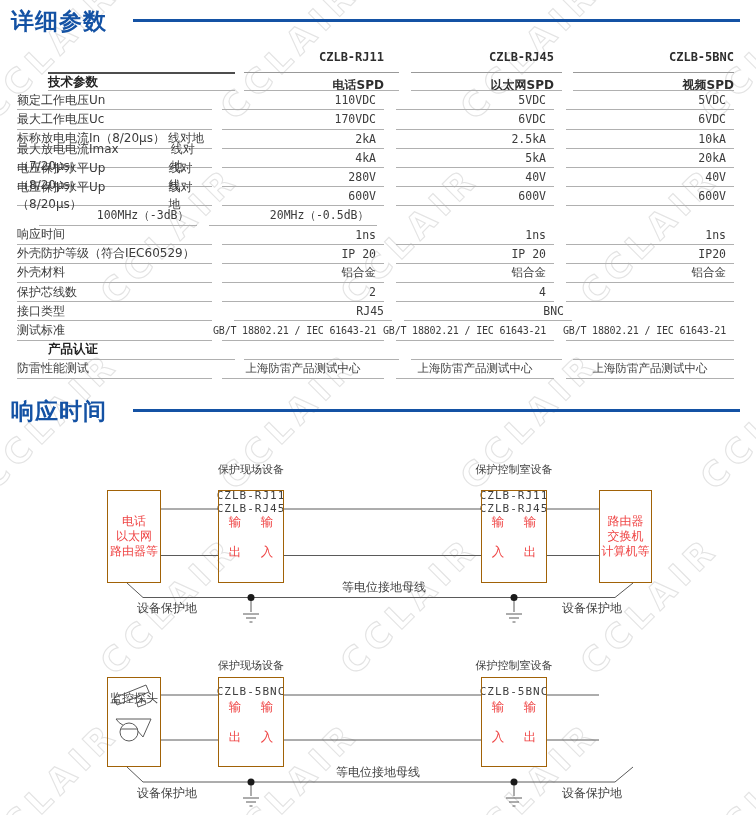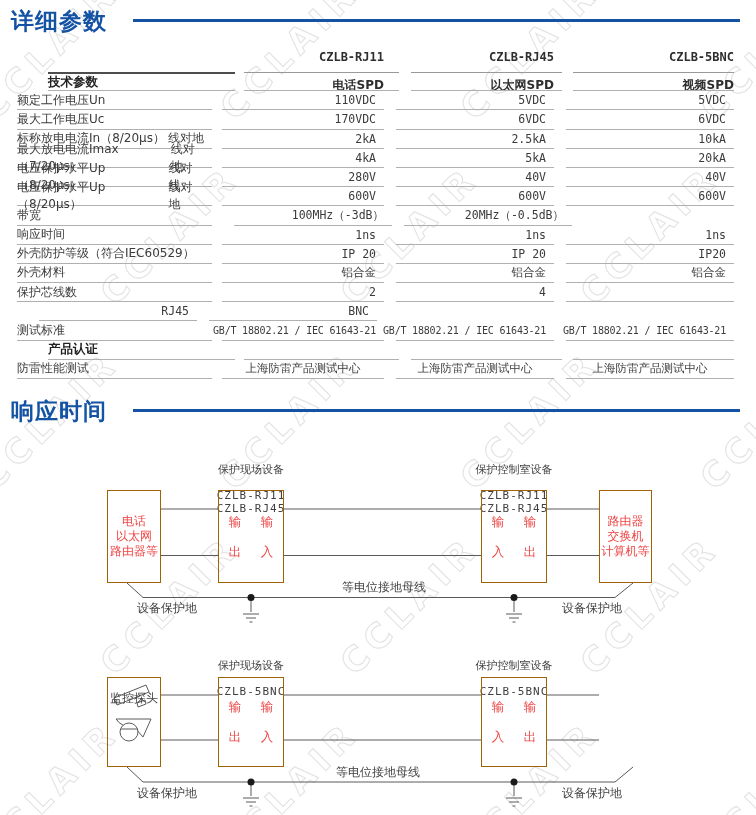--- a/index.html
+++ b/index.html
@@ -167,23 +167,20 @@
             <span class="cond">线对地</span>
           </div>
           <div class="gapA"></div>
           <div class="cell c-val w0">600V</div>
           <div class="gapB"></div>
           <div class="cell c-val w1">600V</div>
           <div class="gapB"></div>
           <div class="cell c-val w2">600V</div>
         </div>
         <div class="trow">
-          <div class="cell c-label">
-            <span>带宽</span>
-          </div>
           <div class="gapA"></div>
           <div class="gapB"></div>
           <div class="cell c-val w1">100MHz（-3dB）</div>
           <div class="gapB"></div>
           <div class="cell c-val w2">20MHz（-0.5dB）</div>
         </div>
         <div class="trow">
           <div class="cell c-label">
             <span>响应时间</span>
           </div>
@@ -221,20 +218,23 @@
             <span>保护芯线数</span>
           </div>
           <div class="gapA"></div>
           <div class="cell c-val w0">2</div>
           <div class="gapB"></div>
           <div class="cell c-val w1">4</div>
           <div class="gapB"></div>
           <div class="cell c-val w2"></div>
         </div>
         <div class="trow">
+          <div class="cell c-label">
+            <span>接口类型</span>
+          </div>
           <div class="gapA"></div>
           <div class="gapB"></div>
           <div class="cell c-val w1">RJ45</div>
           <div class="gapB"></div>
           <div class="cell c-val w2">BNC</div>
         </div>
         <div class="trow">
           <div class="cell c-label">
             <span>测试标准</span>
           </div>

